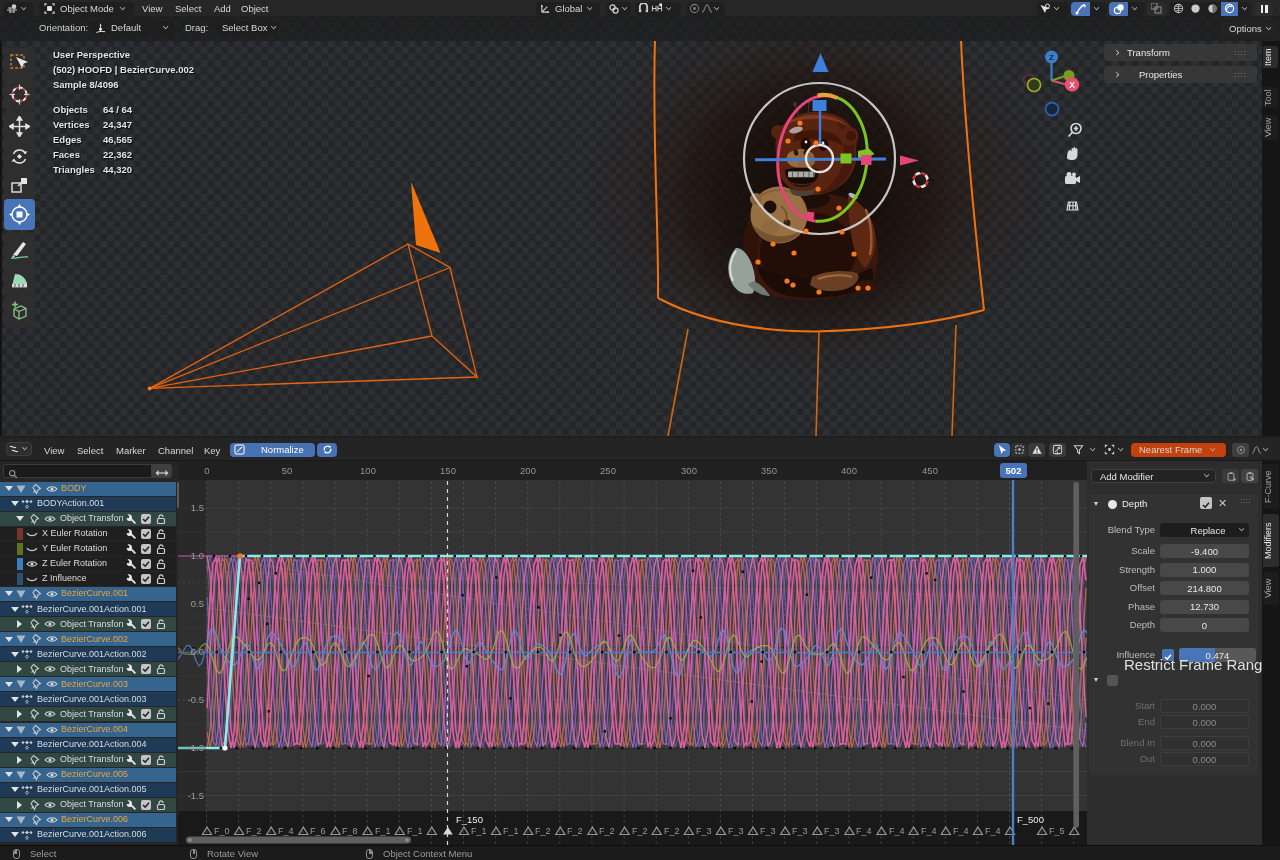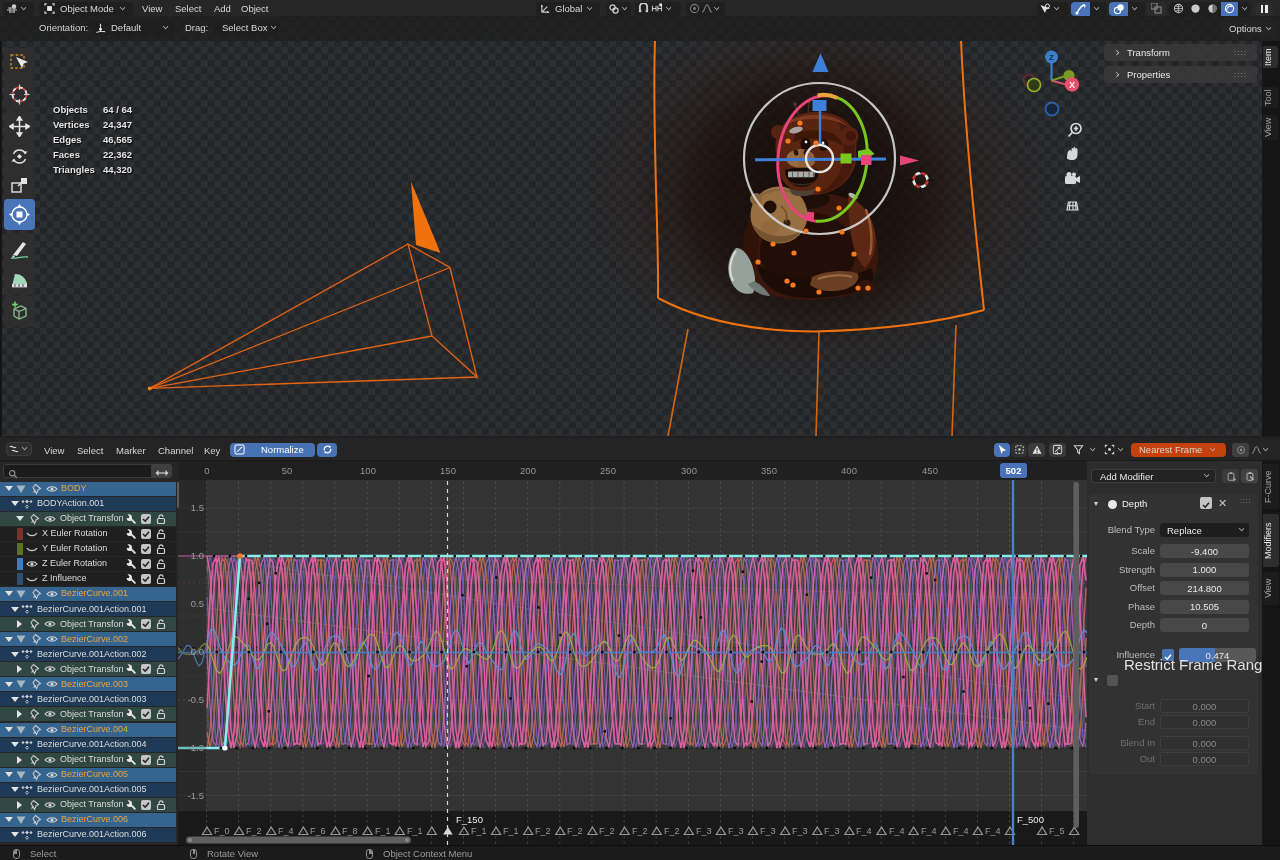--- a/index.html
+++ b/index.html
@@ -431,20 +431,23 @@
         <line x1="6" y1="15" x2="6" y2="18" stroke="#555" stroke-width="1"></line>
         <line x1="10" y1="15" x2="10" y2="18" stroke="#555" stroke-width="1"></line>
         <line x1="14" y1="15" x2="14" y2="18" stroke="#555" stroke-width="1"></line>
       </svg></div>
     <div class="toolbtn" style="top:296px"><svg width="21" height="21" viewBox="0 0 21 21" style="margin:5px">
         <path d="M5,8 L12,5 L17,7.5 L17,15 L10,18 L5,15 Z M5,8 L10,10.5 L10,18 M10,10.5 L17,7.5" fill="none" stroke="#8fbf8f" stroke-width="1.3"></path>
         <line x1="3" y1="3.5" x2="9" y2="3.5" stroke="#6fcf6f" stroke-width="1.6"></line>
         <line x1="6" y1="0.5" x2="6" y2="6.5" stroke="#6fcf6f" stroke-width="1.6"></line>
       </svg></div>
 
+ <div id="stats">User Perspective
+(502) HOOFD | BezierCurve.002
+Sample 8/4096</div>
  <div id="stats2">Objects
 Vertices
 Edges
 Faces
 Triangles</div>
  <div id="stats3">64 / 64
 24,347
 46,565
 22,362
 44,320</div>
@@ -479,21 +482,21 @@
   <g stroke="#d8d8d8" stroke-width="1.2" fill="none">
    <path d="M52,170 L63,170 L61.5,162 L53.5,162 Z"></path>
         <line x1="55" y1="162" x2="54.3" y2="170"></line>
         <line x1="58" y1="162" x2="58" y2="170"></line>
         <line x1="60.5" y1="162" x2="61" y2="170"></line>
         <line x1="53" y1="165.7" x2="62" y2="165.7"></line>
   </g>
  </svg>
 
  <div class="sideh" style="top:44px"><span class="chevr" style="margin-left:10px"></span><span style="margin-left:8px">Transform</span><span style="position:absolute;right:10px;color:#9a9a9a;letter-spacing:1px;font-size:8px">::::</span></div>
- <div class="sideh" style="top:66px"><span class="chevr" style="margin-left:10px"></span><span style="margin-left:8px">Properties</span><span style="position:absolute;right:10px;color:#9a9a9a;letter-spacing:1px;font-size:8px">::::</span></div>
+ <div class="sideh" style="top:66px"><span class="chevr" style="margin-left:10px"></span><span style="margin-left:20px">Properties</span><span style="position:absolute;right:10px;color:#9a9a9a;letter-spacing:1px;font-size:8px">::::</span></div>
  <div class="vtabs" style="left:1262px;width:18px;top:41px;height:395px"></div>
  <div class="vtab active" style="left:1263px;top:46px;height:22px;width:15px">Item</div>
  <div class="vtab" style="left:1263px;top:87px;height:21px;width:15px">Tool</div>
  <div class="vtab" style="left:1263px;top:115px;height:25px;width:15px">View</div>
 </div>
 
 <div id="ge">
  <div id="gehdr">
   <div class="pill" style="left:6px;top:4px;width:26px;background:#2e2e2e;border:1px solid #3e3e3e">
     <svg width="12" height="10" viewBox="0 0 12 10" style="margin-left:2px">
@@ -1277,32 +1280,32 @@
  <div class="abs" style="left:1089px;top:58px;width:169px;height:281px;background:#323232;border-radius:4px"></div>
  <div class="abs" style="left:1094px;top:63px;width:10px;height:10px;color:#d0d0d0;font-size:8px">▾</div>
     <div class="abs" style="left:1108px;top:64px;width:9px;height:9px;border-radius:50%;background:#e8e8e8"></div>
     <div class="abs" style="left:1122px;top:62px;color:#f0f0f0;font-size:9.5px">Depth</div>
     <div class="abs" style="left:1200px;top:61px;width:12px;height:12px;background:#c4c4c4;border-radius:2px"><svg width="12" height="12" viewBox="0 0 12 12">
         <path d="M3,6 L5.2,8.2 L9,3.8" fill="none" stroke="#222" stroke-width="1.6"></path>
       </svg></div>
     <div class="abs" style="left:1218px;top:61px;color:#c9c9c9;font-size:11px">✕</div>
     <div class="abs" style="left:1240px;top:60px;color:#8a8a8a;letter-spacing:0.5px;font-size:8px">::::</div>
     <div class="lbl" style="left:1085px;top:88px;color:#bdbdbd">Blend Type</div>
-    <div class="fld" style="left:1160px;top:87px;width:89px;background:#1d1d1d;justify-content:flex-start">
+    <div class="fld" style="left:1160px;top:87px;width:89px;background:#1d1d1d;justify-content:center">
       <span style="margin-left:7px">Replace</span>
       <span class="chev" style="position:absolute;right:5px"></span>
     </div>
     <div class="lbl" style="left:1085px;top:109px;color:#bdbdbd">Scale</div>
     <div class="fld" style="left:1160px;top:108px;width:89px;background:#484848">-9.400</div>
     <div class="lbl" style="left:1085px;top:127.5px;color:#bdbdbd">Strength</div>
     <div class="fld" style="left:1160px;top:126.5px;width:89px;background:#484848">1.000</div>
     <div class="lbl" style="left:1085px;top:146px;color:#bdbdbd">Offset</div>
     <div class="fld" style="left:1160px;top:145px;width:89px;background:#484848">214.800</div>
     <div class="lbl" style="left:1085px;top:164.5px;color:#bdbdbd">Phase</div>
-    <div class="fld" style="left:1160px;top:163.5px;width:89px;background:#484848">10.505</div>
+    <div class="fld" style="left:1160px;top:163.5px;width:89px;background:#484848">12.730</div>
     <div class="lbl" style="left:1085px;top:183px;color:#bdbdbd">Depth</div>
     <div class="fld" style="left:1160px;top:182px;width:89px;background:#484848">0</div>
     <div class="lbl" style="left:1085px;top:213px;color:#bdbdbd">Influence</div>
     <div class="abs" style="left:1162px;top:213px;width:12px;height:12px;background:#4772b3;border-radius:2px"><svg width="12" height="12" viewBox="0 0 12 12">
         <path d="M3,6 L5.2,8.2 L9,3.8" fill="none" stroke="#fff" stroke-width="1.6"></path>
       </svg></div>
     <div class="fld" style="left:1179px;top:212px;width:77px;background:#585858;overflow:hidden">
       <div class="abs" style="left:0;top:0;width:47.4%;height:14px;background:#4a74b8"></div>
       <span style="position:relative">0.474</span>
     </div>

